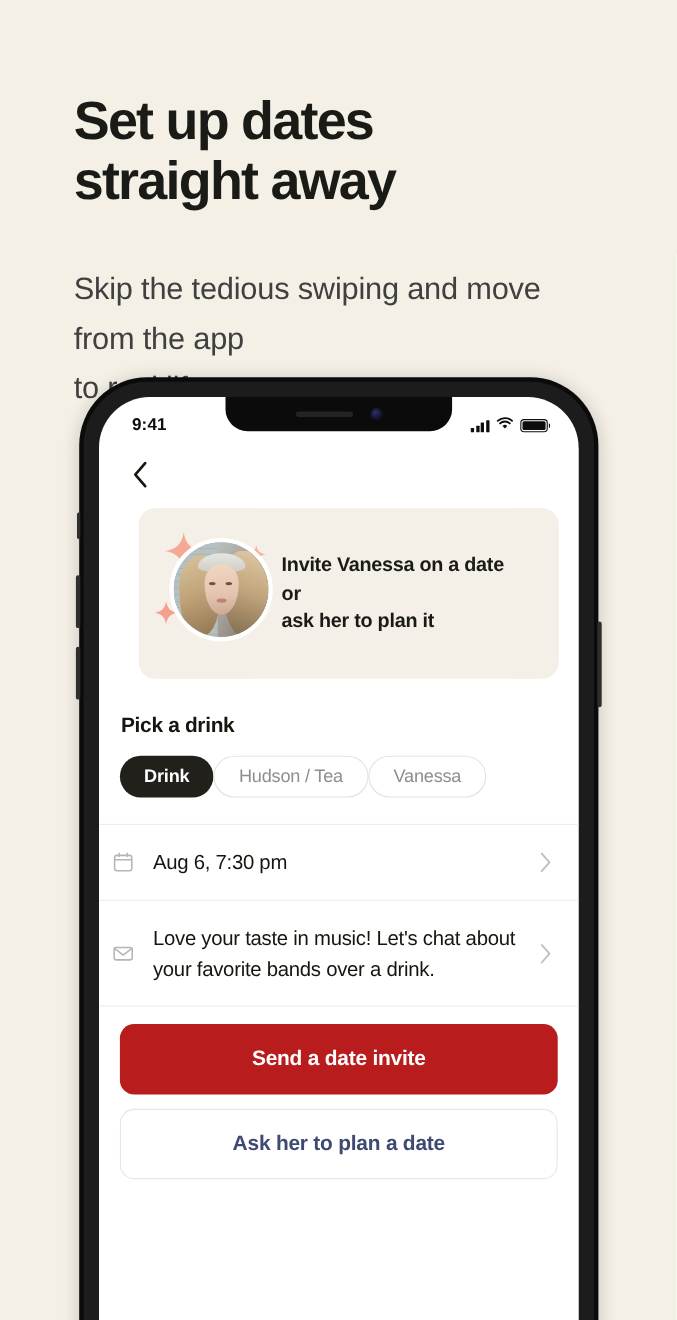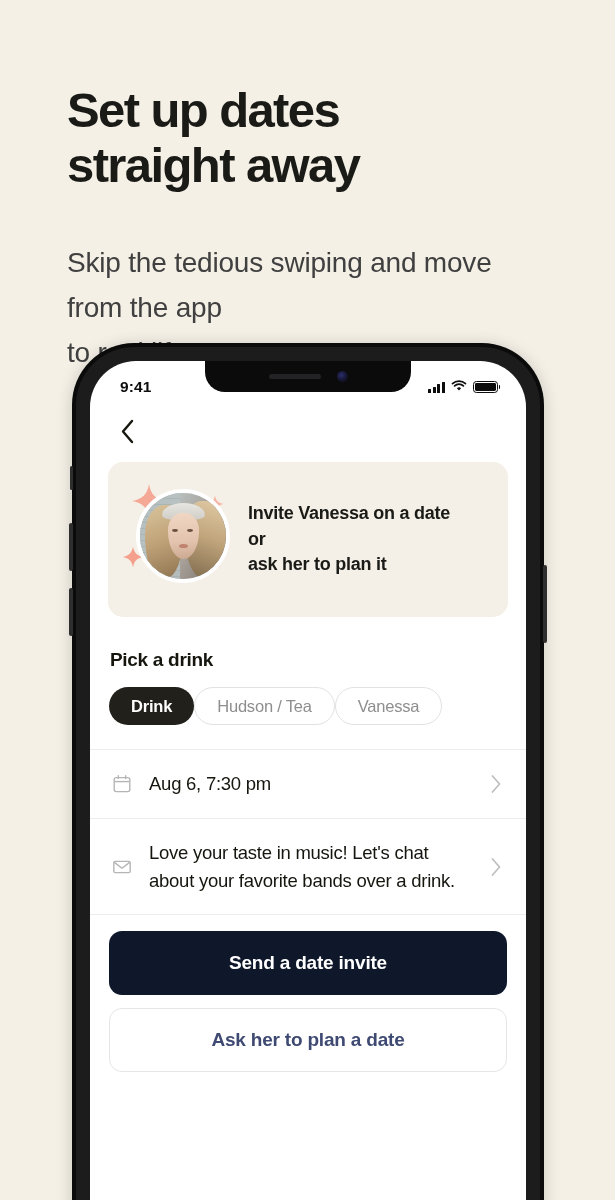--- a/index.html
+++ b/index.html
@@ -175,28 +175,27 @@
     align-items: center;
     padding-left: 20px;
   }
   .back-btn {
     width: 34px; height: 34px;
     display: flex; align-items: center; justify-content: center;
     cursor: pointer;
   }
 
   .invite-card {
-    margin: 7px 18px 0 18px;
+    margin: 7px 18px 0 36px;
     background: #F4F0E7;
     border-radius: 15px;
     height: 155px;
     display: flex;
     align-items: center;
     padding: 0 36px 0 14px;
-    gap: 10px;
   }
   .avatar-wrap {
     position: relative;
     width: 116px; height: 116px;
     flex: 0 0 116px;
   }
   .avatar {
     position: absolute;
     left: 14px; top: 7px;
     width: 94px; height: 94px;
@@ -300,21 +299,21 @@
     background: #FFFFFF;
     color: #8E8E8E;
     border: 1.3px solid #E2E2E2;
   }
 
   .rows { margin-top: 24px; }
   .row {
     display: flex;
     align-items: center;
     gap: 16px;
-    padding: 20px 20px 20px 21px;
+    padding: 20px 20px 20px 11px;
     border-top: 1px solid #EDEDED;
     cursor: pointer;
     min-height: 62px;
   }
   .row:last-child { border-bottom: 1px solid #EDEDED; }
   .row-ico {
     flex: 0 0 22px;
     display: flex; align-items: center; justify-content: center;
   }
   .row-text {
@@ -323,21 +322,21 @@
     line-height: 1.5;
     color: #16160F;
     letter-spacing: -0.25px;
   }
   .row-chev { flex: 0 0 16px; display: flex; align-items: center; }
 
   .actions { padding: 16px 19px 0 19px; }
   .btn-primary {
     height: 64px;
     border-radius: 13px;
-    background: #0f172a;
+    background: #b91c1c;
     color: #FFFFFF;
     font-size: 19px;
     font-weight: 700;
     letter-spacing: -0.2px;
     display: flex; align-items: center; justify-content: center;
     cursor: pointer;
     border: none;
     width: 100%;
   }
   .btn-secondary {

